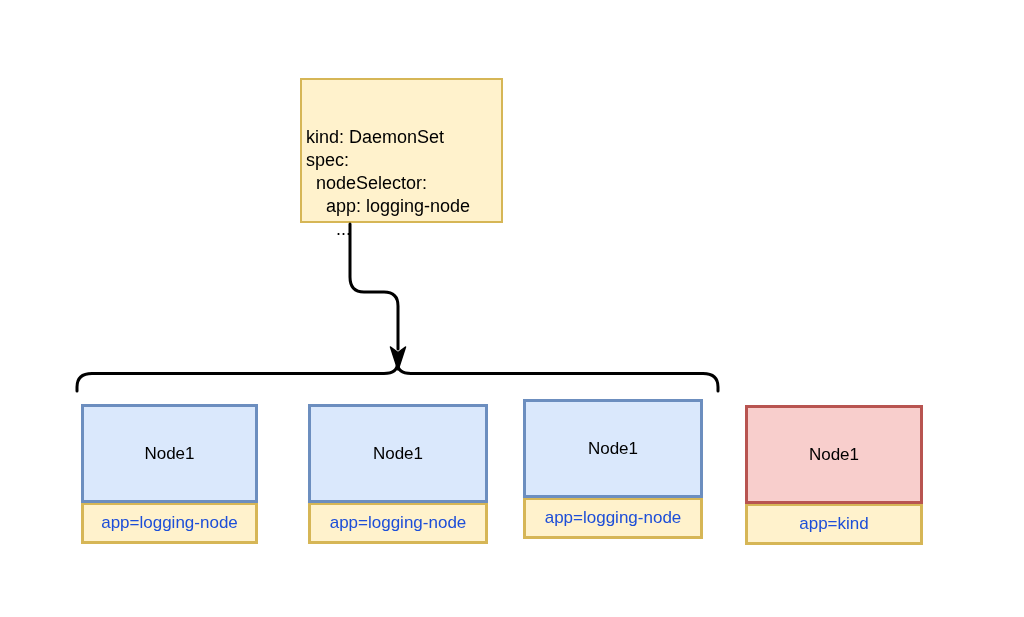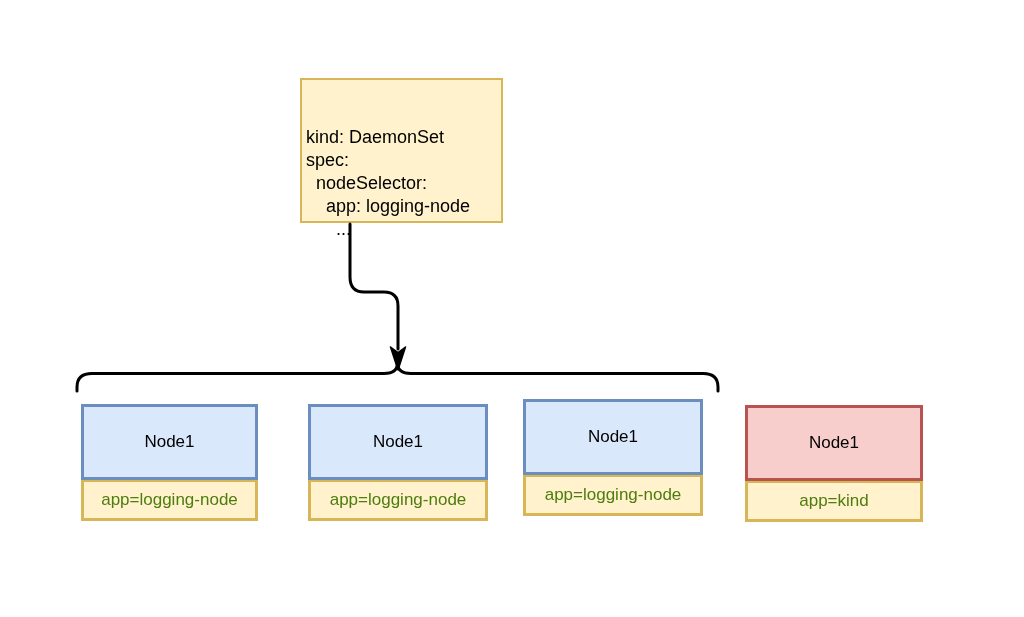--- a/index.html
+++ b/index.html
@@ -35,21 +35,21 @@
     position: absolute;
     left: 0; top: 0;
     width: 1024px; height: 617px;
     pointer-events: none;
   }
 
   
   .node { position: absolute; }
   .node-body {
     box-sizing: border-box;
-    height: 76px;
+    height: 99px;
     display: flex;
     align-items: center;
     justify-content: center;
     font-size: 17px;
     color: #000;
   }
   .node-body.match {
     background: var(--blue-fill, #DAE8FC);
     border: 3px solid var(--blue-border, #6C8EBF);
   }
@@ -60,21 +60,21 @@
   .node-label {
     box-sizing: border-box;
     height: 41px;
     display: flex;
     align-items: center;
     justify-content: center;
     background: var(--yellow-fill, #FFF2CC);
     border: 3px solid var(--yellow-border, #D6B656);
     border-top-width: 2px;
     font-size: 17px;
-    color: #4d7c0f;
+    color: #1d4ed8;
   }
 </style>
 </head>
 <body>
 
 <div id="canvas">
 
   <div class="spec-box">
     <div class="spec-text">kind: DaemonSet
 spec:

